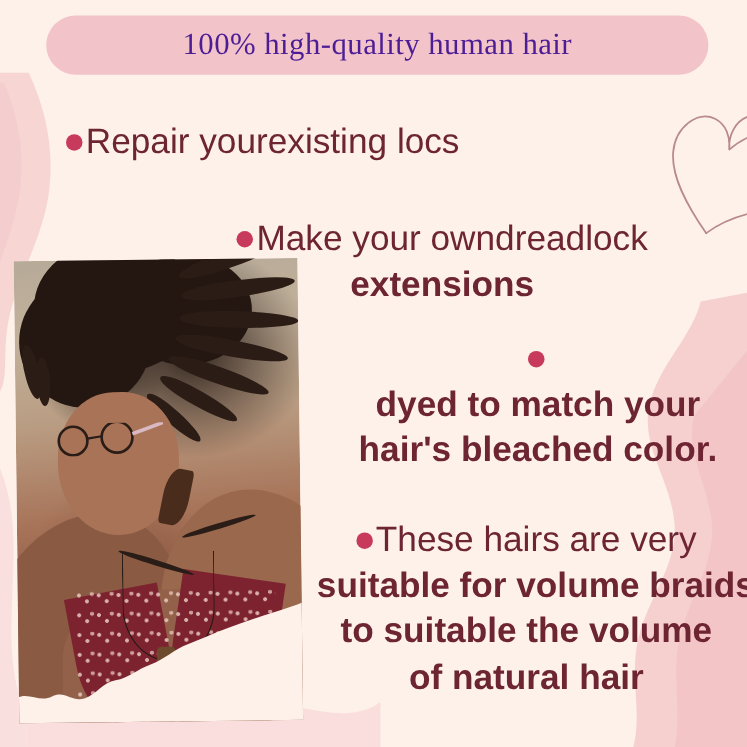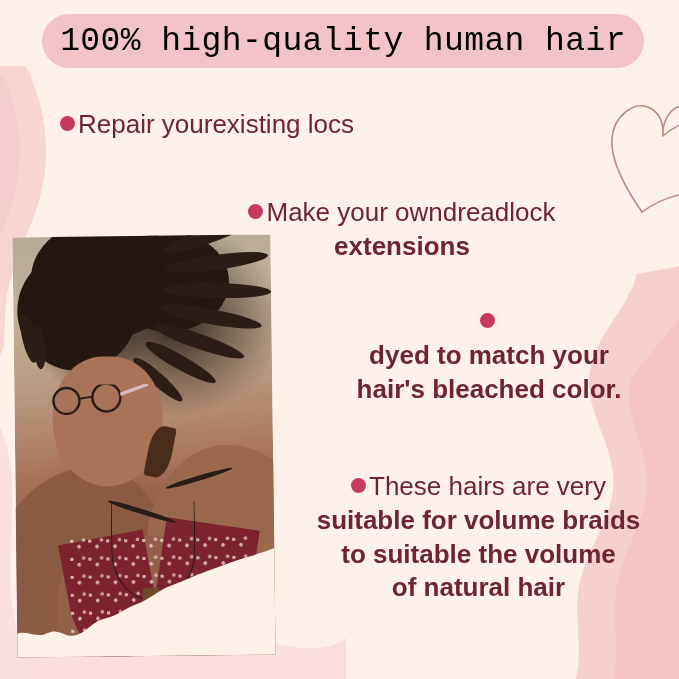--- a/index.html
+++ b/index.html
@@ -54,24 +54,24 @@
     top: 14px;
     width: 602px;
     height: 54px;
     background: #f2c3c9;
     border-radius: 28px;
     display: flex;
     align-items: center;
     justify-content: center;
   }
   #title-text {
-    font-family: Liberation Mono, monospace;
-    font-size: 33px;
+    font-family: Liberation Serif, serif;
+    font-size: 28px;
     letter-spacing: 0.4px;
-    color: #000000;
+    color: #4c1d95;
     white-space: nowrap;
   }
 
   
   #heart-doodle {
     position: absolute;
     left: 596px;
     top: 90px;
     width: 130px;
     height: 135px;
@@ -204,21 +204,21 @@
     bottom: -6px;
     width: 270px;
     height: 120px;
     pointer-events: none;
   }
 
   
   .bullet-block {
     position: absolute;
     color: #6d2533;
-    font-size: 26px;
+    font-size: 32px;
     line-height: 1.30;
   }
   .bullet-line {
     display: block;
     white-space: nowrap;
   }
   .bullet-line.center { text-align: center; font-weight: bold; }
   .dot {
     display: inline-block;
     width: 15px;

